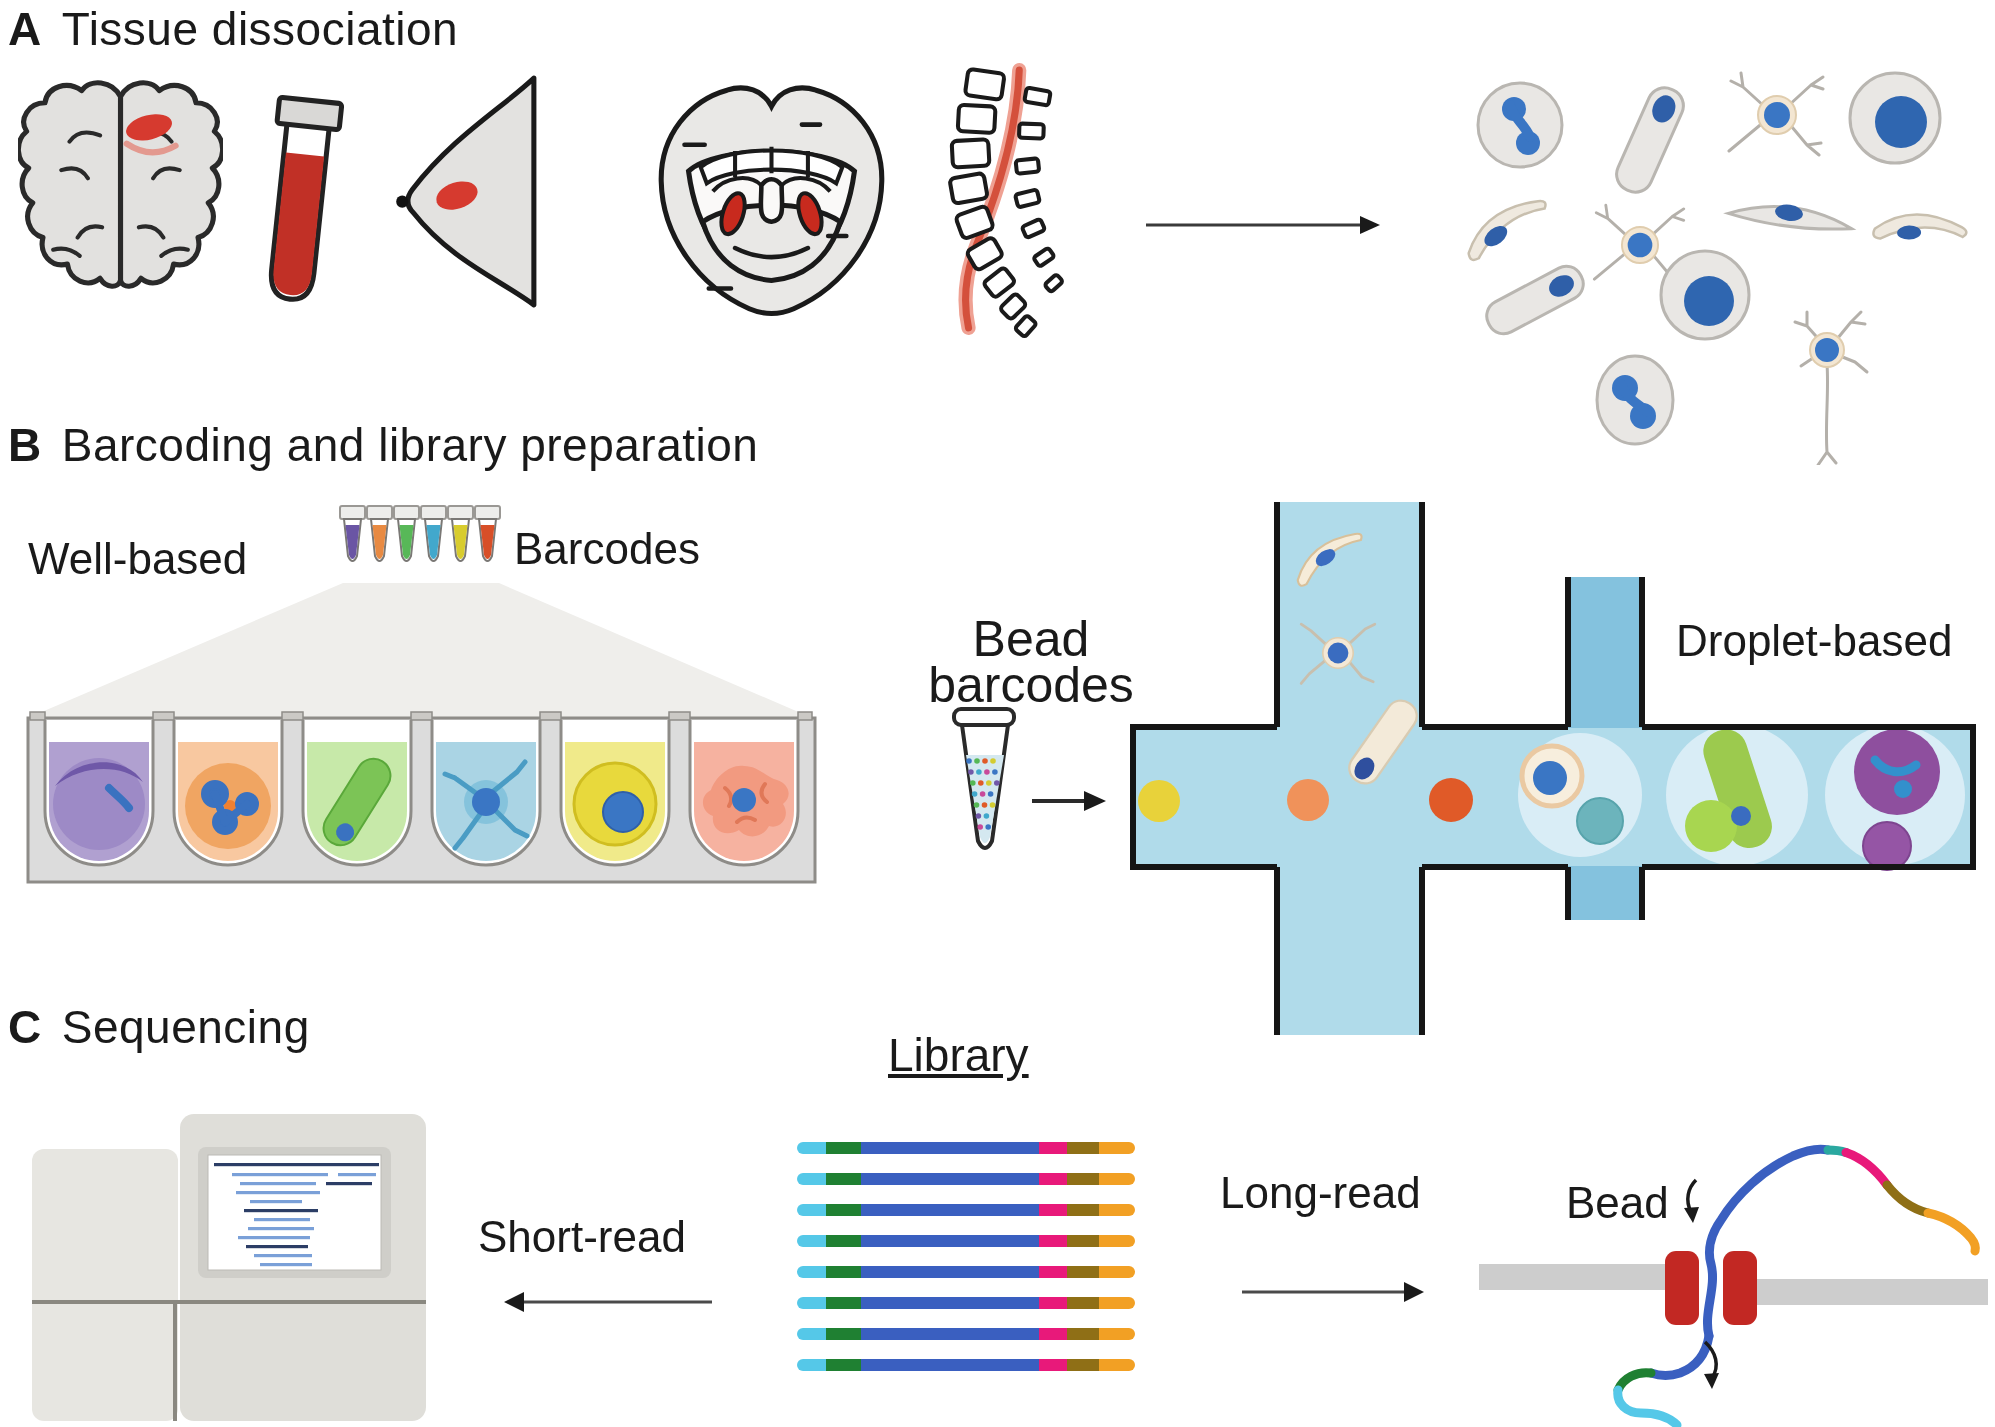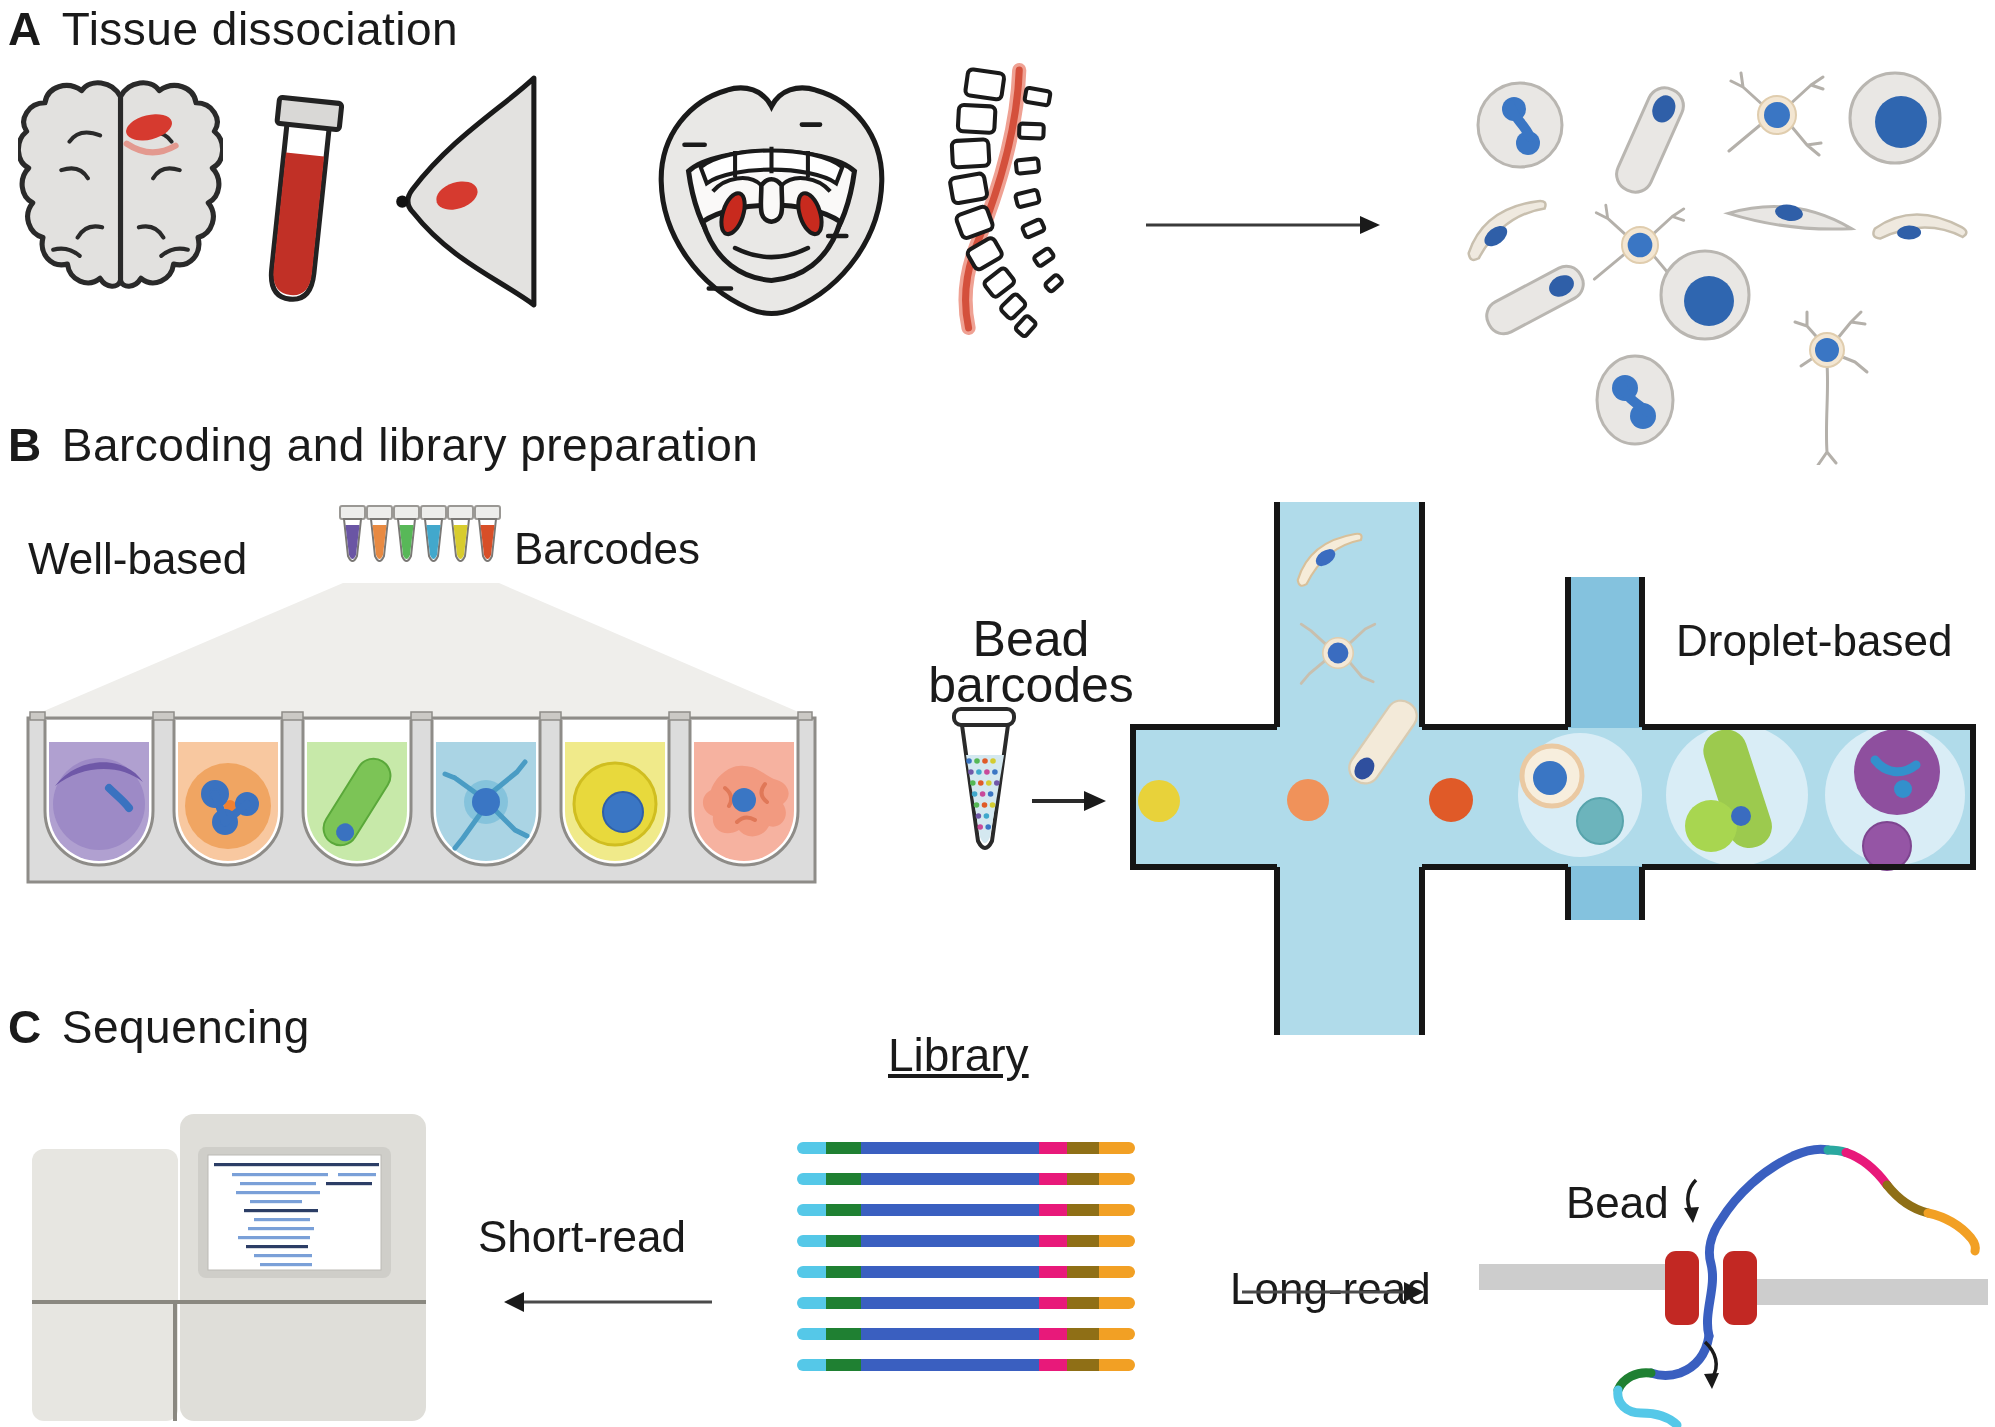--- a/index.html
+++ b/index.html
@@ -451,21 +451,21 @@
       <div class="read-row">
         <span class="read-seg" style="width: 8.5%; background: rgb(85, 200, 232);"></span>
         <span class="read-seg" style="width: 10.5%; background: rgb(31, 128, 50);"></span>
         <span class="read-seg" style="width: 52.5%; background: rgb(58, 95, 192);"></span>
         <span class="read-seg" style="width: 8.5%; background: rgb(232, 25, 122);"></span>
         <span class="read-seg" style="width: 9.5%; background: rgb(143, 111, 22);"></span>
         <span class="read-seg" style="width: 10.5%; background: rgb(242, 160, 36);"></span>
       </div>
     </div>
 
-  <div class="abs lbl" style="left:1220px;top:1264px;margin-left:10px;">Long-read</div>
+  <div class="abs lbl" style="left:1220px;top:1168px;">Long-read</div>
   <svg class="abs" style="left:1238px;top:1278px;" width="190" height="28" viewBox="0 0 190 28">
     <line x1="4" y1="14" x2="166" y2="14" stroke="#4a4a4a" stroke-width="3"></line>
     <polygon points="166,4 186,14 166,24" fill="#1a1a1a"></polygon>
   </svg>
 
   <div class="abs lbl" style="left:1566px;top:1178px;">Bead</div>
 
   <svg class="abs" style="left:1455px;top:1130px;" width="540" height="297" viewBox="0 0 540 297">
     <rect x="24" y="134" width="186" height="26" fill="#cdcdcd"></rect>
     <rect x="302" y="149" width="231" height="26" fill="#cdcdcd"></rect>

